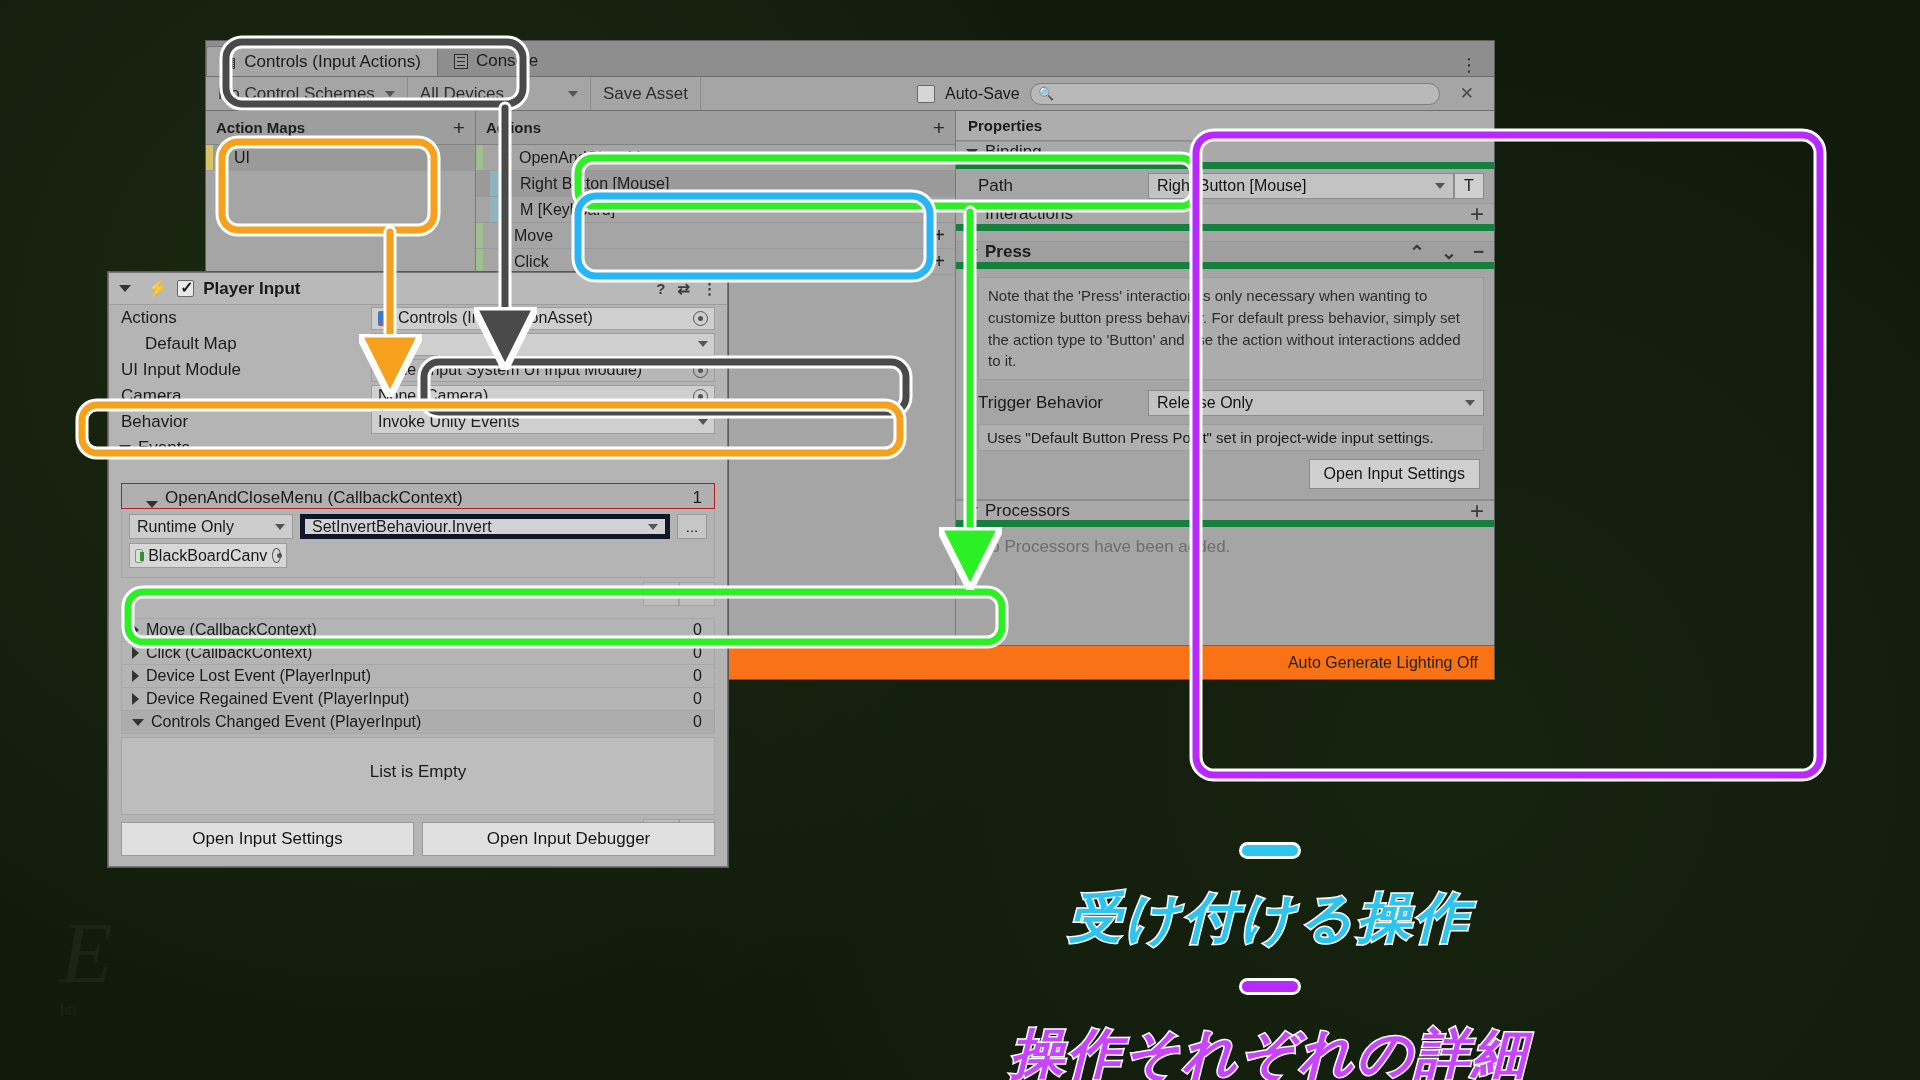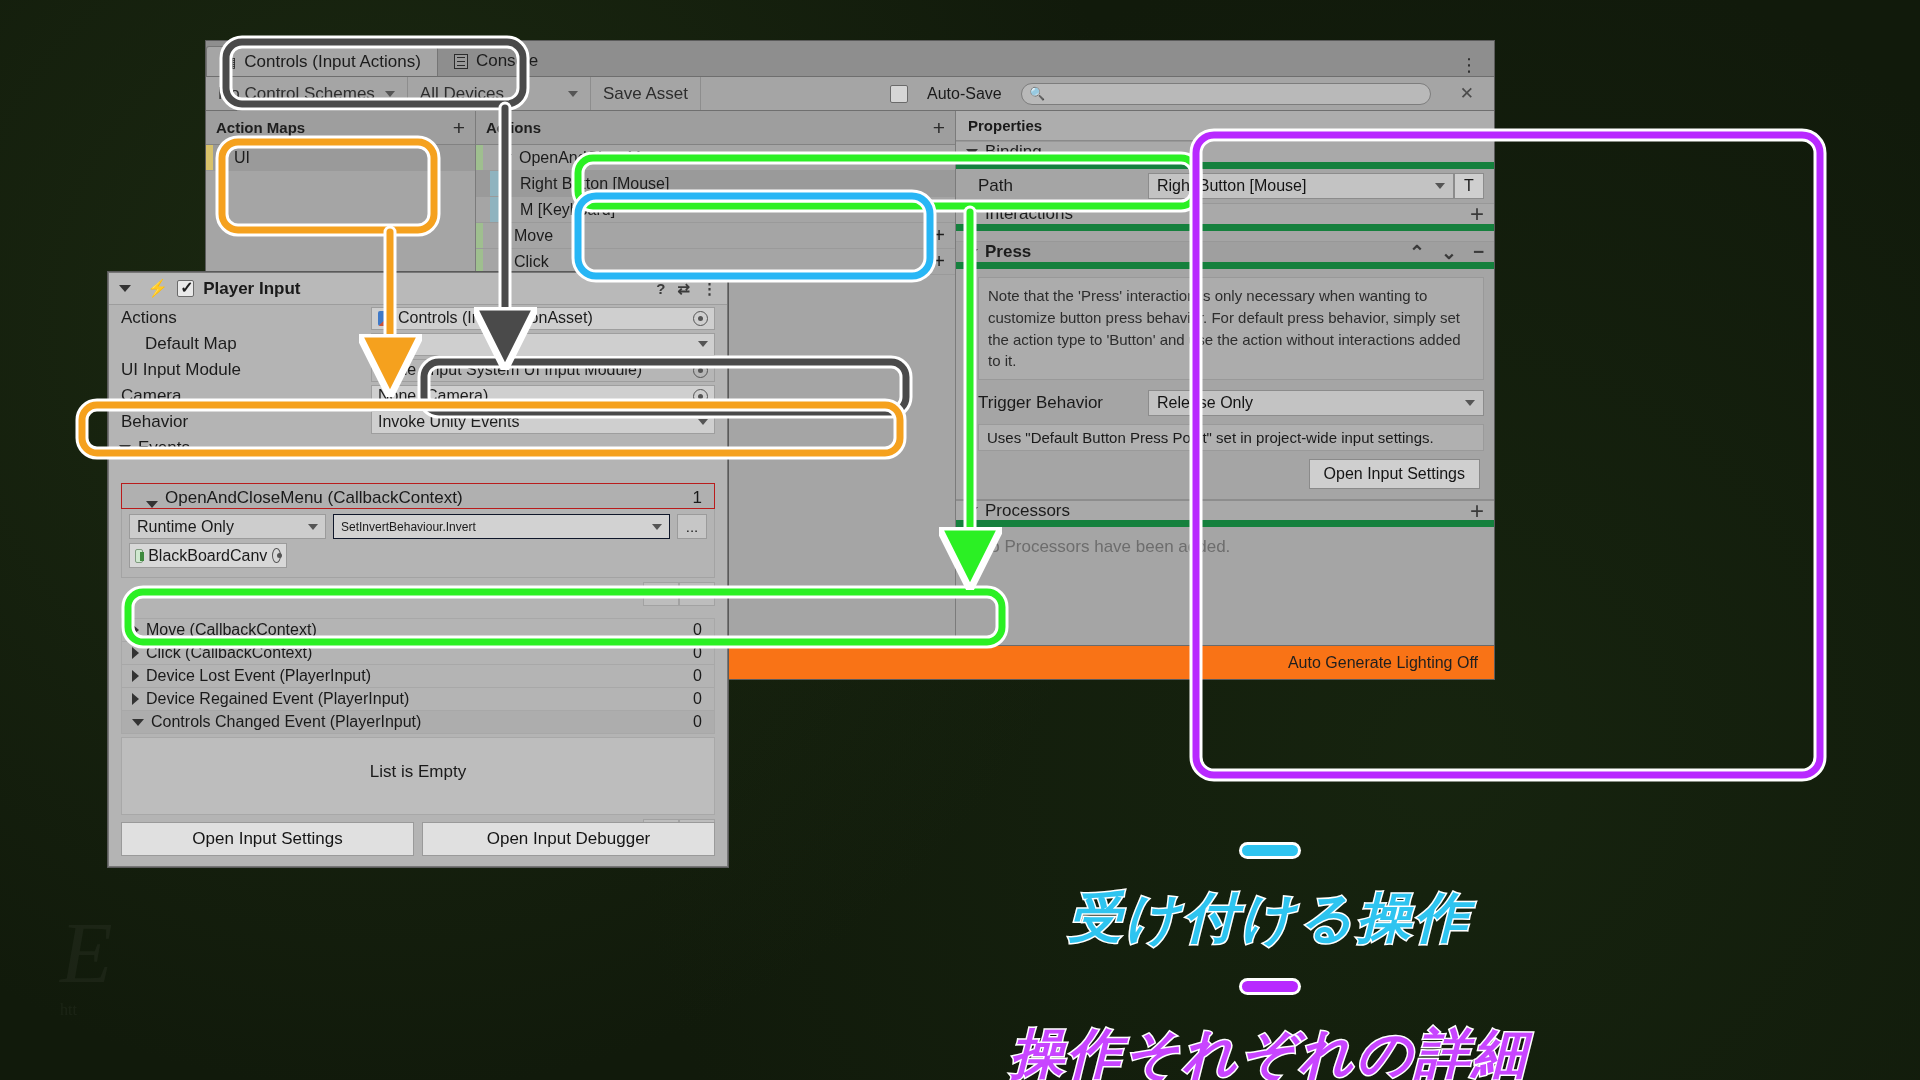--- a/index.html
+++ b/index.html
@@ -43,21 +43,21 @@
   .console-glyph{ display:inline-block; width:14px; height:15px; border:1.5px solid #2b2b2b;
                   position:relative; background:#9a9a9a;}
   .console-glyph::before{content:""; position:absolute; left:2px; right:2px; top:2px; height:1.5px; background:#2b2b2b;
      box-shadow:0 4px 0 #2b2b2b, 0 8px 0 #2b2b2b;}
 
   .toolbar2{ position:absolute; left:0; top:36px; height:34px; width:100%;
              background:#a5a5a5; border-bottom:1px solid #6f6f6f; display:flex; align-items:center;}
   .tb-item{ height:100%; display:flex; align-items:center; padding:0 12px; font-size:17px; color:#2d2d2d;
             border-right:1px solid #8d8d8d; gap:10px;}
   .caret-dn{ width:0;height:0;border-left:5px solid transparent;border-right:5px solid transparent;border-top:6px solid #555;}
-  .autosave{ margin-left:auto; display:flex; align-items:center; gap:19px; padding-right:10px;}
+  .autosave{ margin-left:auto; display:flex; align-items:center; gap:10px; padding-right:10px;}
   .chk{ width:18px;height:18px;background:#d6d6d6;border:1px solid #6a6a6a;border-radius:2px;}
   .chk.on{ background:#e9e9e9; position:relative;}
   .chk.on::after{content:"✓"; position:absolute; left:2px; top:-3px; font-size:16px; color:#1f1f1f;}
   .searchbox{ width:410px;height:22px;background:#b9b9b9;border:1px solid #7d7d7d;border-radius:11px;
               display:flex;align-items:center;padding:0 8px;gap:6px;font-size:13px;color:#4d4d4d;}
   .x-btn{ font-size:17px; color:#4b4b4b; padding:0 10px;}
 
   .ia-body{ position:absolute; left:0; top:70px; right:0; bottom:0; display:flex; background:#9b9b9b;}
   .ia-col{ background:#a5a5a5; border-right:1px solid #7b7b7b; position:relative;}
   .col-head{ height:34px; background:#9e9e9e; border-bottom:1px solid #828282; display:flex;
@@ -117,25 +117,25 @@
   .asset-ico{ width:15px;height:15px; background:linear-gradient(135deg,#3f79c7 50%, #c8523a 50%); border-radius:2px;}
   .green-ico{ width:14px;height:14px;background:#cfe8cf;border:1px solid #7f9b7f;border-radius:2px;position:relative;}
   .green-ico::after{content:"";position:absolute;left:4px;top:2px;width:4px;height:9px;background:#3f8a3f;}
 
   .evt-head{ height:26px; display:flex; align-items:center; padding-left:10px; font-size:17px;}
   .cb-bar{ height:26px; display:flex; align-items:flex-end; padding-left:24px; font-size:17px;
            background:#b0b0b0; border:1px solid #b91c1c; margin:0 12px;}
   .cb-bar .cnt{ margin-left:auto; margin-right:12px;}
   .cb-body{ margin:0 12px; background:#b4b4b4; border:1px solid #a3a3a3; border-top:none; padding:5px 7px;}
   .cb-line{ display:flex; gap:7px; margin-bottom:4px;}
-  .sel-sm{ width:197px;height:25px;background:#cdcdcd;border:1px solid #9b9b9b;display:flex;align-items:center;
+  .sel-sm{ width:164px;height:25px;background:#cdcdcd;border:1px solid #9b9b9b;display:flex;align-items:center;
            padding:0 7px;font-size:16px;}
   .sel-sm .caret-dn{margin-left:auto;}
-  .fn-field{ flex:1;height:25px;background:#d2d2d2;border:1px solid #0f172a;display:flex;align-items:center;
-             padding:0 7px;font-size:12px;}
+  .fn-field{ flex:1;height:25px;background:#d2d2d2;border:5px solid #0f172a;display:flex;align-items:center;
+             padding:0 7px;font-size:16px;}
   .dots-btn{ width:30px;height:25px;background:#c6c6c6;border:1px solid #9b9b9b;display:flex;align-items:center;justify-content:center;font-size:15px;}
   .obj-sm{ width:158px;height:25px;background:#d8d8d8;border:1px solid #9b9b9b;display:flex;align-items:center;
            padding:0 5px;gap:5px;font-size:16px;}
   .pm-bar{ display:flex; justify-content:flex-end; gap:0; margin:4px 12px 0 12px;}
   .pm-btn{ width:36px;height:24px;background:#bdbdbd;border:1px solid #a2a2a2;display:flex;align-items:center;
            justify-content:center;font-size:18px;}
   .listrow{ height:23px; display:flex; align-items:center; padding-left:10px; font-size:16px;
             background:#b4b4b4; border-bottom:1px solid #a8a8a8;}
   .listrow .cnt{ margin-left:auto; margin-right:12px;}
   .emptybox{ margin:3px 12px; background:#bdbdbd; border:1px solid #a8a8a8; height:78px; padding:24px 12px; font-size:17px;text-align:center;}

